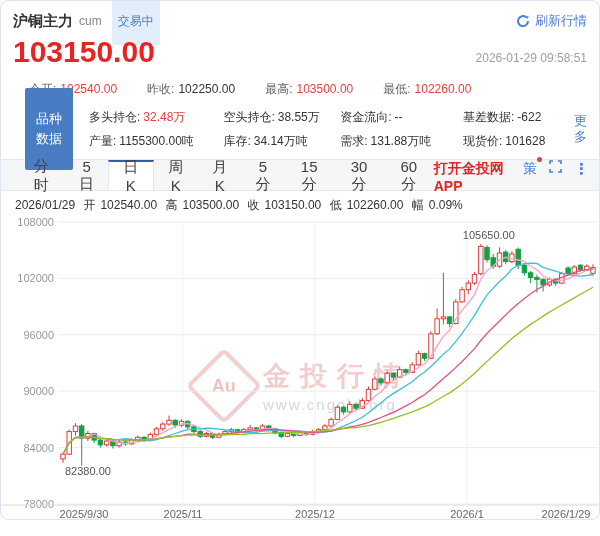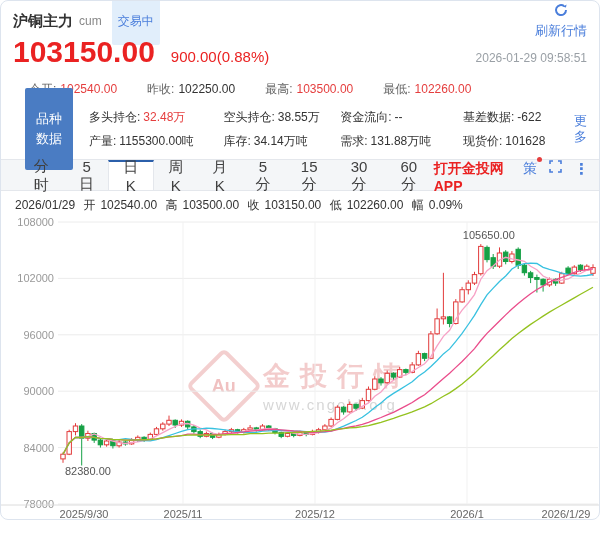--- a/index.html
+++ b/index.html
@@ -3,21 +3,21 @@
 <meta charset="utf-8">
 <style>
   html,body{margin:0;padding:0;background:#fff;font-family:"Liberation Sans","DejaVu Sans",sans-serif;}
   .widget{width:600px;height:520px;box-sizing:border-box;border:1px solid #dde4ee;border-radius:8px;background:#fff;overflow:hidden;position:relative;}
   
   .hdr{padding:10px 12px 0 12px;}
   .hdr-row1{display:flex;align-items:center;height:20px;}
   .title{font-size:15px;font-weight:bold;color:#333;}
   .sym{font-size:12px;color:#888;margin-left:6px;}
   .badge{font-size:12px;color:#4a7edb;background:#e1eefb;padding:15px 6px;margin-left:10px;border-radius:2px;}
-  .refresh{margin-left:auto;color:#4a7edb;font-size:13px;display:flex;align-items:center;gap:5px;cursor:pointer;flex-direction:column;}
+  .refresh{margin-left:auto;color:#4a7edb;font-size:13px;display:flex;align-items:center;gap:5px;cursor:pointer;}
   .hdr-row2{display:flex;align-items:baseline;height:38px;margin-top:2px;}
   .price{font-size:30px;font-weight:bold;color:#ea2222;line-height:38px;}
   .change{font-size:15px;color:#ea2222;margin-left:16px;}
   .ts{margin-left:auto;color:#9aa0a6;font-size:12px;}
   
   .stats{display:flex;padding:10px 12px 0 12px;font-size:12px;height:16px;align-items:center;}
   .stats .lbl{color:#666;margin-right:4px;margin-left:16px;}
   .stats .v{margin-right:14px;}
   .v.red{color:#e53e3e;} .v.dark{color:#333;}
   
@@ -68,21 +68,20 @@
       <span class="refresh">
         <svg width="14" height="14" viewBox="0 0 14 14">
           <path d="M12 7a5 5 0 1 1-1.9-3.9" fill="none" stroke="#4a7edb" stroke-width="2"></path>
           <path d="M12.5 1.5 L12 4.6 L9 3.8 Z" fill="#4a7edb"></path>
         </svg>
         <span>刷新行情</span>
       </span>
     </div>
     <div class="hdr-row2">
       <span class="price">103150.00</span>
-      <span class="change">900.00(0.88%)</span>
       <span class="ts">2026-01-29 09:58:51</span>
     </div>
   </div>
 
   <div class="stats">
     <span class="lbl">今开:</span>
     <span class="v red">102540.00</span>
     <span class="lbl">昨收:</span>
     <span class="v dark">102250.00</span>
     <span class="lbl">最高:</span>

